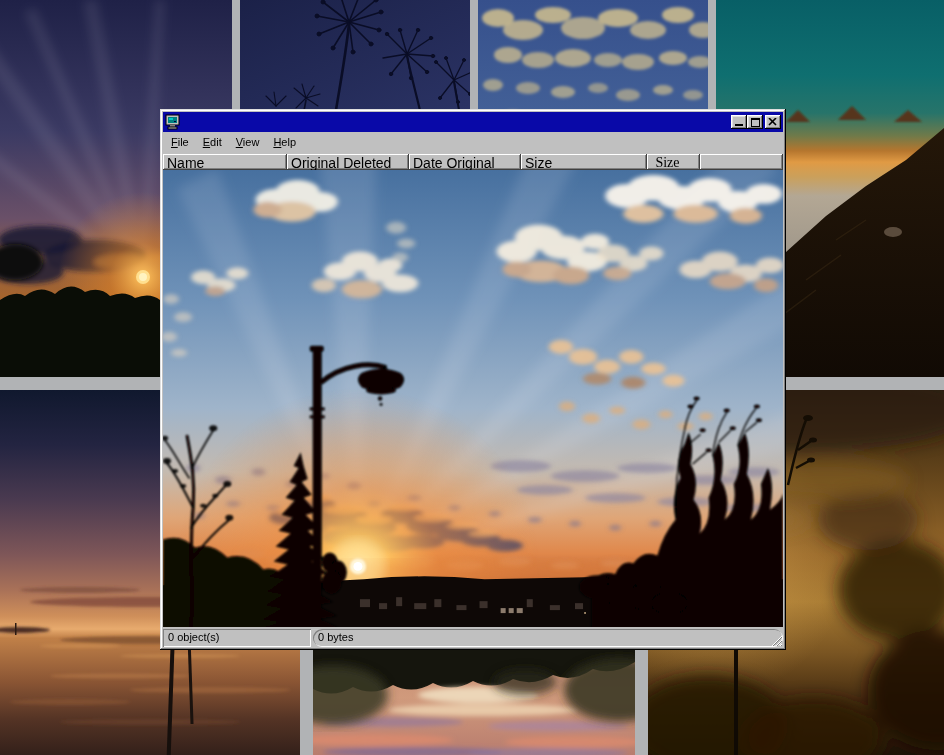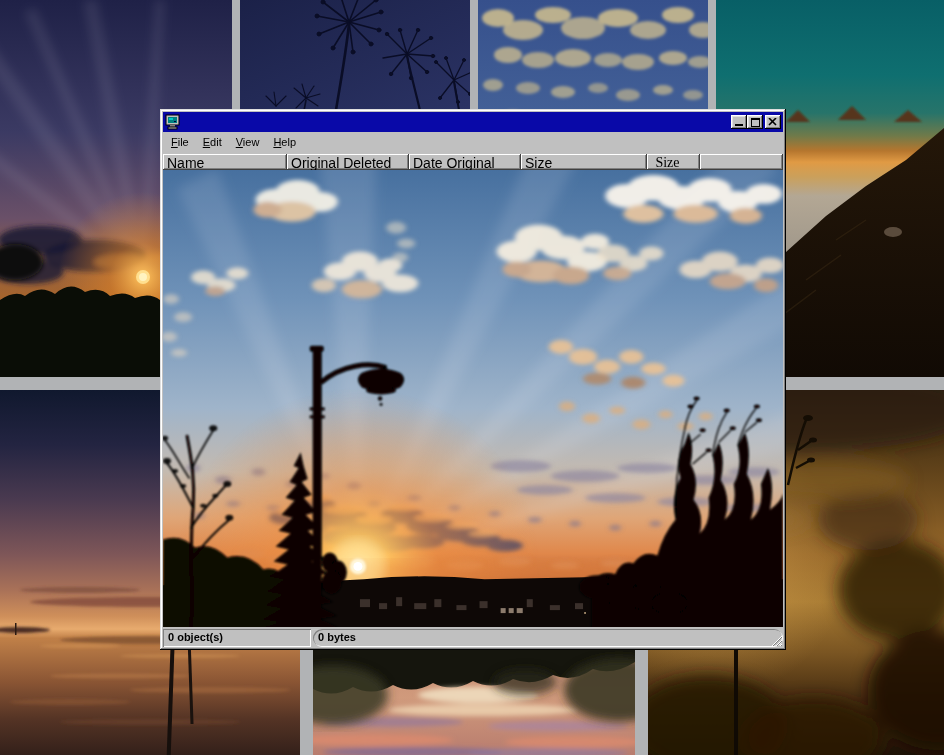--- a/index.html
+++ b/index.html
@@ -24,21 +24,21 @@
   .menubar{height:20px;display:flex;align-items:center;font-size:11px;color:#000;padding-left:1px;flex:0 0 auto;}
   .menu-item{padding:2px 7px 3px 7px;}
   .menu-item u{text-decoration:underline;}
   .headerrow{height:16px;display:flex;margin-top:2px;flex:0 0 auto;}
   .hcell{background:#c0c0c0;font-size:14px;color:#000;padding:1px 16px 0 4px;box-sizing:border-box;
        box-shadow:inset -1px -1px 0 #404040, inset 1px 1px 0 #fff, inset -2px -2px 0 #808080;
        white-space:nowrap;overflow:hidden;}
   .hcell.right{text-align:center;font-family:Liberation Serif, serif;}
   .client{flex:1 1 auto;position:relative;background:#000;overflow:hidden;border:0;}
   .client svg{display:block;width:100%;height:100%;}
-  .statusbar{height:18px;display:flex;gap:2px;margin-top:2px;flex:0 0 auto;position:relative;font-weight:bold;}
+  .statusbar{height:18px;display:flex;gap:2px;margin-top:2px;flex:0 0 auto;position:relative;}
   .spanel{background:#c0c0c0;font-size:11px;color:#000;padding:2px 5px 0 5px;box-sizing:border-box;
        box-shadow:inset 1px 1px 0 #808080, inset -1px -1px 0 #fff;white-space:nowrap;overflow:hidden;}
   .spanel.p1{flex:0 0 148px;}
   .spanel.p2{flex:1 1 auto;border-radius:9px;}
   .grip{position:absolute;right:1px;bottom:1px;width:13px;height:13px;}
 </style>
 </head>
 <body>
 
 <div class="tile" style="left:0;top:0;width:232px;height:377px">

